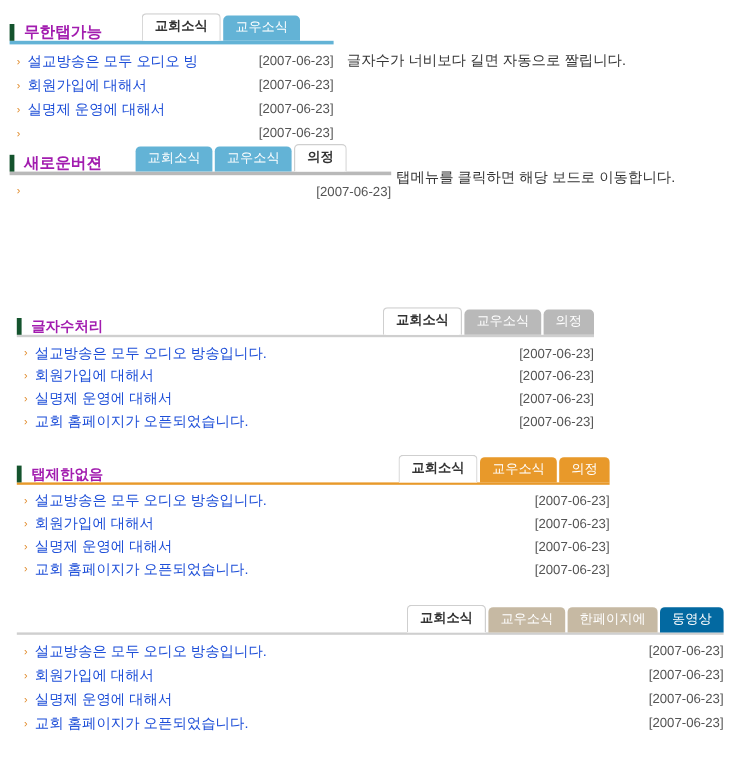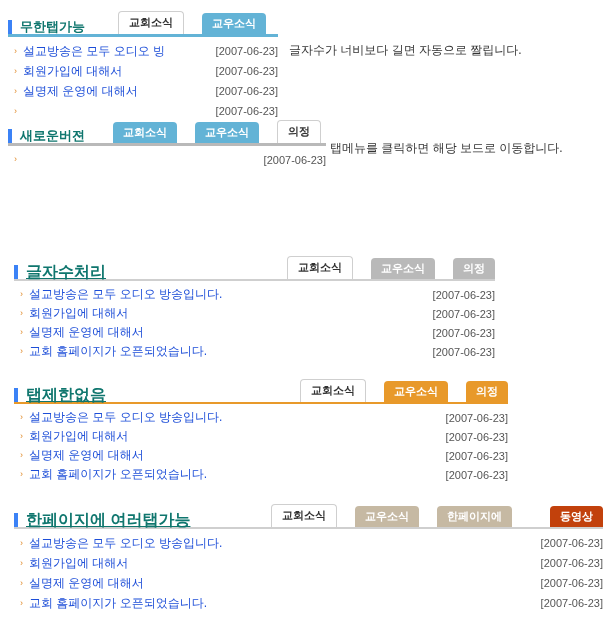--- a/index.html
+++ b/index.html
@@ -19,46 +19,45 @@
 
   .wtitlebar {
     display: flex;
     align-items: flex-end;
     height: 24px;
     position: relative;
   }
   .wtitle {
     font-weight: bold;
     font-size: 13px;
-    color: #0f766e;
+    color: #a21caf;
     padding-left: 8px;
-    border-left: 4px solid #3b82f6;
+    border-left: 4px solid #14532d;
     line-height: 14px;
     white-space: nowrap;
   }
-  .wtitle.small { font-size: 16px; text-decoration: underline; }
-
-  .tabs { display: flex; align-items: flex-end; gap: 18px; }
+  .wtitle.small { font-size: 12px; }
+
+  .tabs { display: flex; align-items: flex-end; gap: 2px; }
 
   .tab {
     font-size: 11px;
     padding: 3px 10px 4px 10px;
     border-radius: 4px 4px 0 0;
     white-space: nowrap;
     line-height: 14px;
     position: relative;
     color: #ffffff;
     cursor: pointer;
-    font-weight: bold;
   }
   .tab.blue   { background: #63b3d6; }
   .tab.orange { background: #e8992a; }
   .tab.gray   { background: #b9b9b9; }
   .tab.tan    { background: #c6b9a3; }
-  .tab.green  { background: #c2410c; margin-left: 20px; }
+  .tab.green  { background: #0369a1; }
   .tab.active-white {
     background: #ffffff;
     color: #333333;
     border: 1px solid #cfcfcf;
     border-bottom: none;
     font-weight: bold;
     padding: 3px 10px 5px 10px;
   }
 
   .rulebar {
@@ -248,21 +247,20 @@
       <div class="row">
         <span class="bullet">›</span>
         <span class="rowtitle link">교회 홈페이지가 오픈되었습니다.</span>
         <span class="rowdate">[2007-06-23]</span>
       </div>
     </div>
   </div>
 
   <div class="widget" id="w5">
     <div class="wtitlebar">
-      <div class="wtitle small">한페이지에 여러탭가능</div>
       <div class="tabs">
         <div class="tab active-white">교회소식</div>
         <div class="tab tan">교우소식</div>
         <div class="tab tan">한페이지에</div>
         <div class="tab green">동영상</div>
       </div>
     </div>
     <div class="rulebar"></div>
     <div class="list">
       <div class="row">

